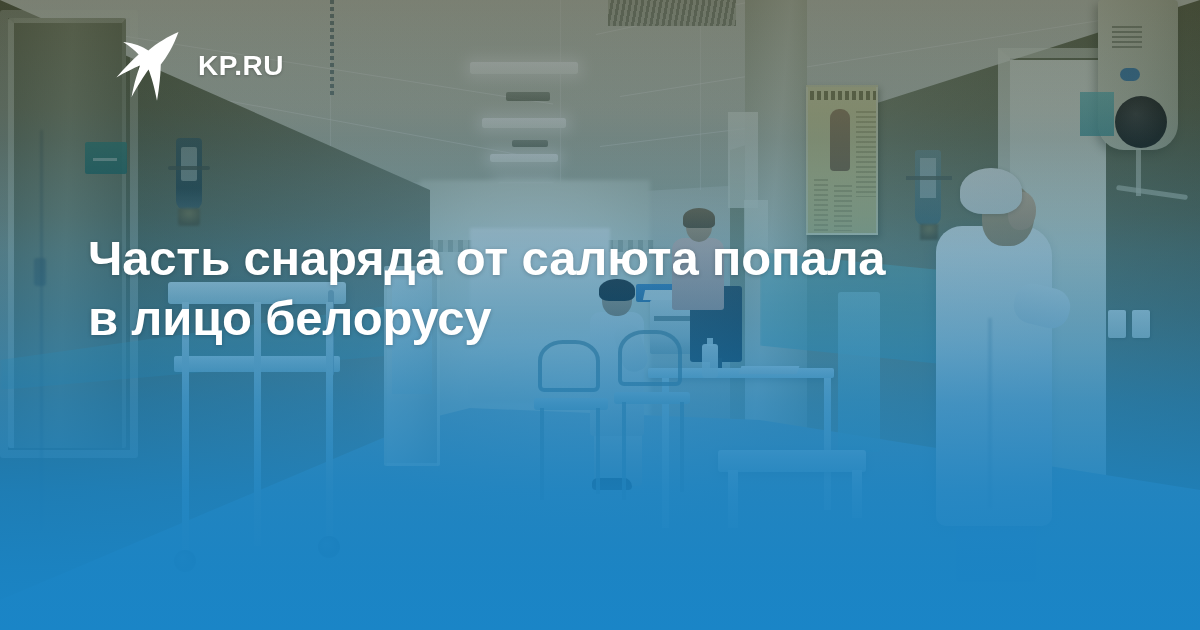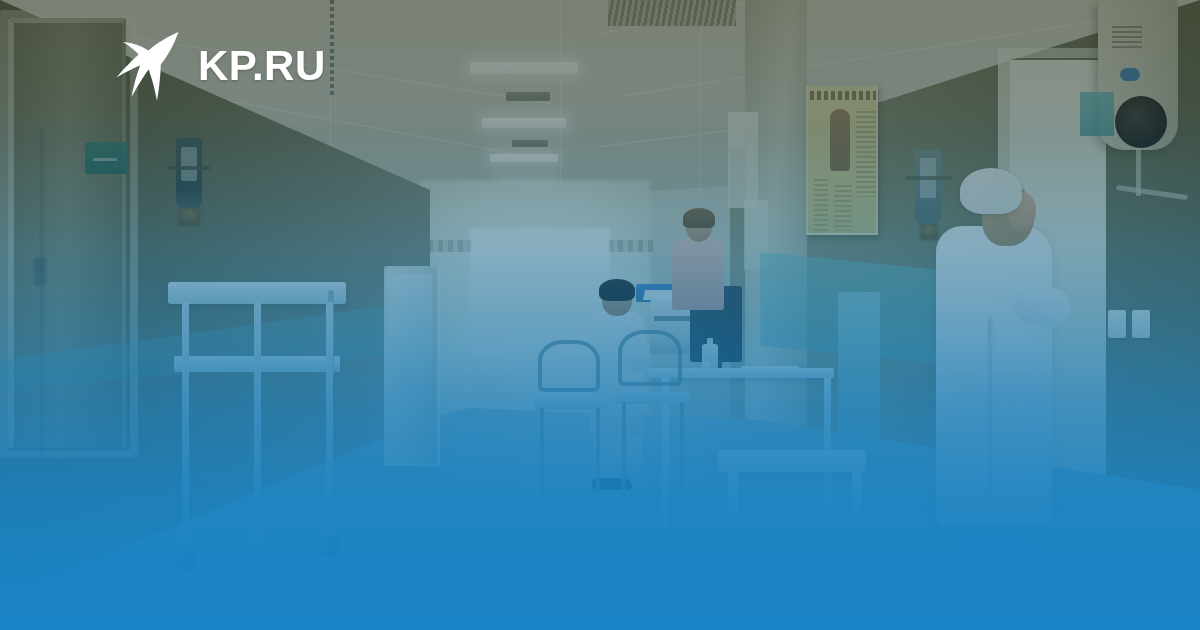--- a/index.html
+++ b/index.html
@@ -515,21 +515,21 @@
 
   
   .content { position:absolute; inset:0; }
 
   .brand {
     position:absolute; left:110px; top:30px;
     display:flex; align-items:center; gap:18px;
   }
   .brand-bird { width:70px; height:72px; display:block; }
   .brand-name {
-    color:#ffffff; font-size:42px; font-weight:700; letter-spacing:.5px;
+    color:#ffffff; font-size:28px; font-weight:700; letter-spacing:.5px;
     line-height:1; white-space:nowrap;
     text-shadow:0 1px 3px rgba(0,0,0,.25);
   }
 
   .headline {
     position:absolute; left:88px; top:229px;
     width:1000px;
     color:#ffffff;
     font-size:49px;
     font-weight:700;
@@ -715,16 +715,20 @@
 
     <div class="brand">
       <span>
         <svg class="brand-bird" viewBox="0 0 70 72" xmlns="http://www.w3.org/2000/svg" aria-hidden="true">
           <path fill="#ffffff" d="M68.5 2.0 C58.0 6.5 47.0 13.0 38.4 20.6 C33.0 16.6 24.6 13.2 13.2 12.0 C20.0 16.4 25.2 20.6 28.6 24.4 C22.0 30.2 14.4 38.0 6.4 47.4 C15.0 42.6 23.2 38.4 30.0 35.6 C27.4 43.0 24.0 53.6 21.6 67.0 C27.8 55.6 33.8 46.2 38.6 39.6 C41.2 46.6 44.4 57.0 47.0 70.8 C49.4 56.6 50.6 44.4 50.8 34.4 C57.0 27.0 63.4 16.0 68.5 2.0 Z"></path>
         </svg>
       </span>
       <span class="brand-name">KP.RU</span>
     </div>
 
+    <div class="headline">
+      <div>Часть снаряда от салюта попала</div>
+      <div>в лицо белорусу</div>
+    </div>
 
 
   </div>
 </div>
 
 </body></html>

